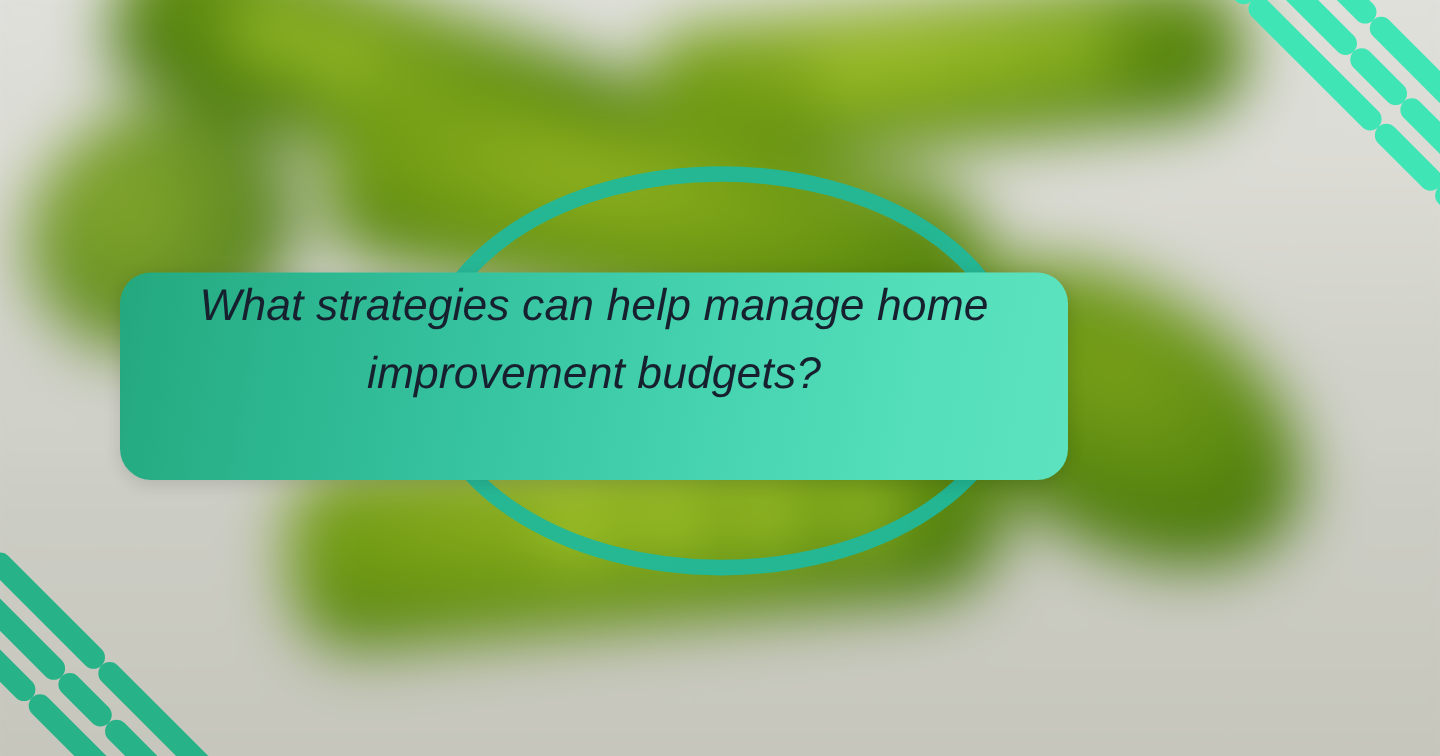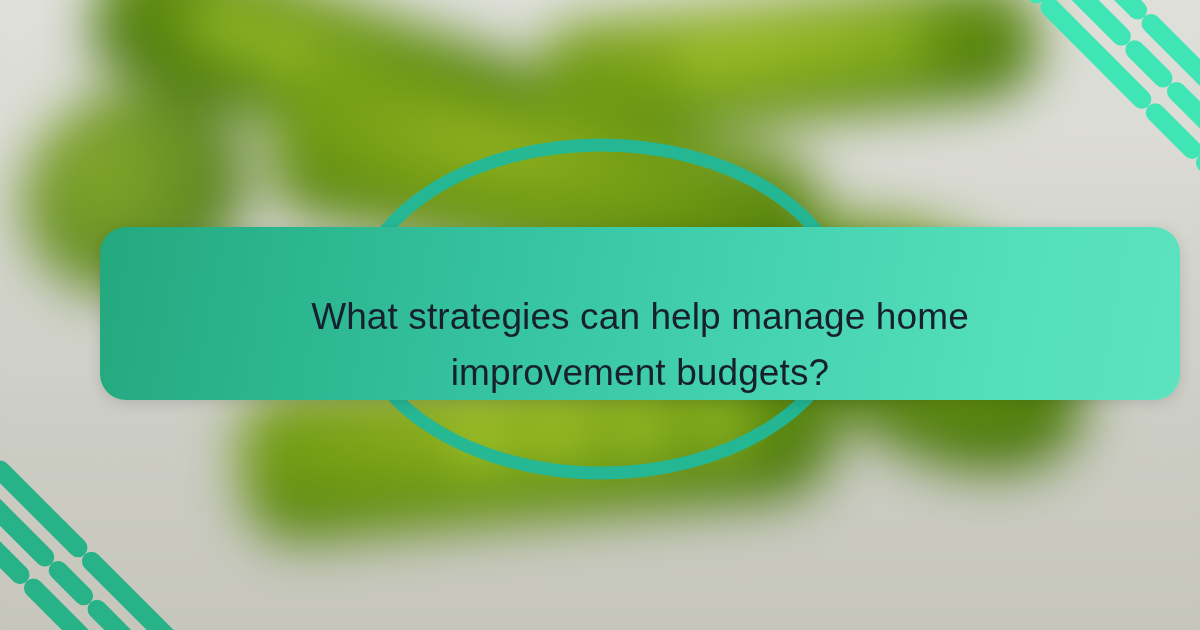--- a/index.html
+++ b/index.html
@@ -77,36 +77,37 @@
   }
 
   
   .ring-wrap { position: absolute; inset: 0; }
 
   
   .banner {
     position: absolute;
     left: 100px;
     top: 227px;
-    width: 1080px;
+    width: 790px;
     height: 173px;
     border-radius: 26px;
     background: linear-gradient(100deg,
       #24a87e 0%,
       #2cb68f 18%,
       #36c3a0 38%,
       #46d3af 62%,
       #55dfbb 84%,
       #5ce2bf 100%);
     box-shadow: 0 3px 14px rgba(0,0,0,0.13);
     display: flex;
-    align-items: flex-end;
+    align-items: flex-start;
     justify-content: center;
     box-sizing: border-box;
     padding: 0 60px;
+    font-style: italic;
   }
   .banner-title {
     margin: 0;
     text-align: center;
     font-size: 37px;
     font-weight: 400;
     line-height: 1.50;
     color: #16202e;
     letter-spacing: .1px;
     max-width: 700px;

